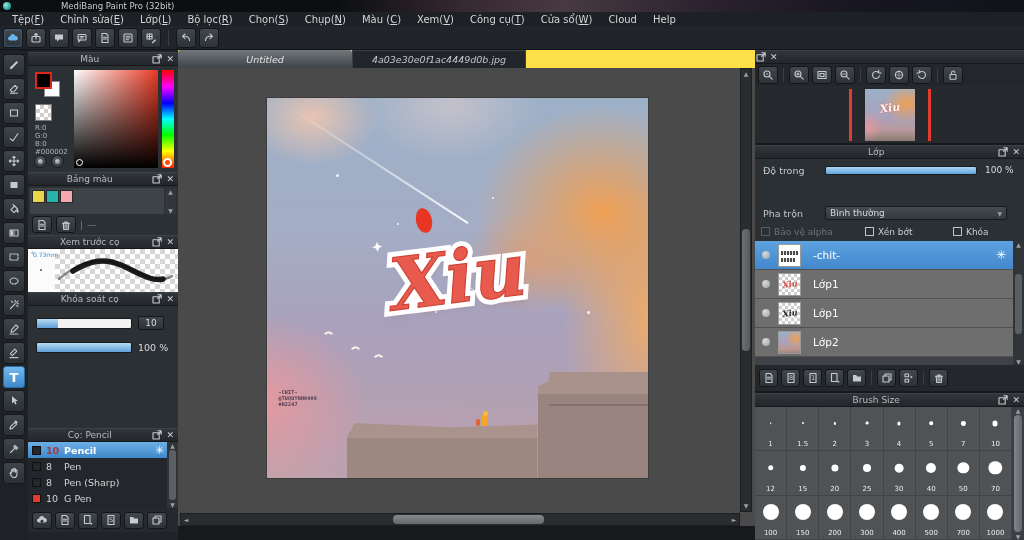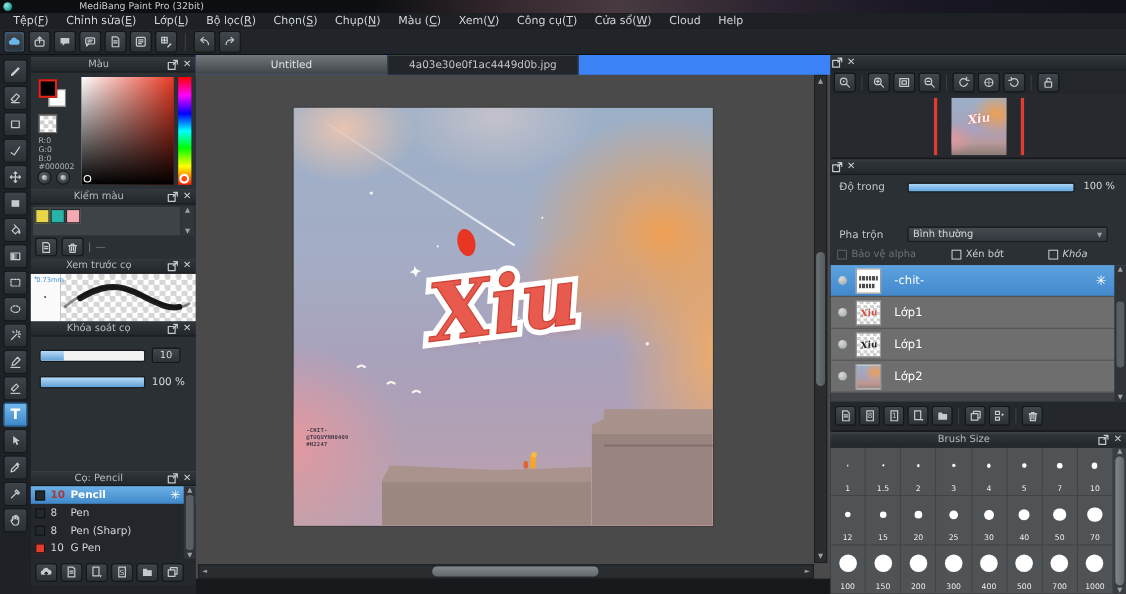--- a/index.html
+++ b/index.html
@@ -3,21 +3,21 @@
 <meta charset="utf-8">
 <style>
   * { margin:0; padding:0; box-sizing:border-box; }
   html,body { width:1024px; height:540px; overflow:hidden; }
   body { position:relative; background:#17191c; font-family:"DejaVu Sans","Liberation Sans",sans-serif; color:#d2d5d7; font-size:10px; }
   .abs { position:absolute; }
 
   
   #titlebar { top:0; left:0; width:1024px; height:12px; background:linear-gradient(90deg,#0c0f12 0%,#0c0f12 33%,#35282e 45%,#483a40 55%,#2c2430 68%,#191722 82%,#10131a 100%); display:flex; align-items:center; }
   #app-icon { width:8px; height:8px; border-radius:50%; background:radial-gradient(circle at 35% 35%,#9fe8e0,#2aa8a0 60%,#13706a); margin-left:3px; }
-  #window-title { font-size:8.5px; color:#c9cccd; margin-left:16px; white-space:nowrap;padding-left:45px; }
+  #window-title { font-size:8.5px; color:#c9cccd; margin-left:5px; white-space:nowrap;padding-left:45px; }
 
   
   #menubar { top:12px; left:0; width:1024px; height:14px; background:#1d2125; display:flex; align-items:center; padding-left:4px; }
   .menu-item { padding:0 8px; font-size:10px; color:#d2d5d7; white-space:nowrap; }
   .menu-item u { text-decoration:underline; }
 
   
   #toolbar { top:26px; left:0; width:1024px; height:24px; background:#212529; display:flex; align-items:center; padding-left:3px; gap:3px; border-bottom:1px solid #101316; }
   .tb-btn { width:20px; height:20px; background:linear-gradient(#42474d,#2d3237); border:1px solid #14171a; border-radius:3px; color:#c6cacc; display:flex; align-items:center; justify-content:center; }
   .tb-btn.accent { color:#6ab4ec; box-shadow:0 0 3px #3d7db5 inset; }
@@ -85,21 +85,21 @@
   .brush-row.selected { background:linear-gradient(#6cb0e6,#3f88c9); color:#fff; font-weight:bold; }
   .brush-swatch { width:9px; height:9px; border:1px solid #111; margin-right:5px; flex:none; }
   .brush-size { width:18px; flex:none; }
   .brush-gear { position:absolute; right:14px; font-size:11px; color:#fff; }
   #brush-scroll { position:absolute; right:0; top:0; width:11px; height:66px; background:#303438; display:flex; flex-direction:column; align-items:center; justify-content:space-between; font-size:6px; color:#9aa0a4; }
   #brush-scroll .thumb { width:7px; flex:1; margin:1px 0; background:#5a5f64; border-radius:3px; }
   #brush-btns { height:24px; display:flex; align-items:center; gap:3px; padding-left:4px; background:#25292d; }
 
   
   #canvas-area { left:178px; top:50px; width:577px; height:490px; background:#4a4a4a; }
-  #tabbar { position:absolute; top:0; left:0; width:690px; height:18px; background:#3b82f6; display:flex; }
+  #tabbar { position:absolute; top:0; left:0; width:690px; height:18px; background:#fde047; display:flex;font-style:italic; }
   .tab { width:174px; height:18px; display:flex; align-items:center; justify-content:center; font-size:9.5px; }
   .tab.lit { background:linear-gradient(#72777c,#3e4348); color:#e2e4e6; border-radius:3px 3px 0 0; }
   .tab.dark { background:#22262a; color:#c2c5c8; border:1px solid #3a3f44; border-bottom:none; }
   #viewport { position:absolute; top:18px; left:0; width:577px; height:444px; overflow:hidden; }
 
   
   #artwork { position:absolute; left:89px; top:30px; width:381px; height:380px; overflow:hidden; box-shadow:0 0 0 1px #3c3c3c;
     background:
       radial-gradient(95px 70px at 12% 5%, rgba(236,197,176,.95), rgba(236,197,176,0) 70%),
       radial-gradient(130px 80px at 48% 2%, rgba(228,208,205,.55), rgba(228,208,205,0) 70%),
@@ -408,21 +408,21 @@
     </div>
     <div id="sv-square">
       <div id="sv-cursor"></div>
     </div>
     <div id="hue-bar">
       <div id="hue-cursor"></div>
     </div>
   </div>
 
   <div class="panel-header">
-    <span class="panel-title">Kiểm màu</span>
+    <span class="panel-title">Bảng màu</span>
     <span class="ph-ico">
         <svg viewBox="0 0 12 12" width="12" height="12" fill="none" stroke="currentColor" stroke-width="1.1" stroke-linecap="round" stroke-linejoin="round">
           <rect x="2" y="3.8" width="6.2" height="6.2"></rect>
           <path d="M6.8 1.8h3.4v3.4M10.2 1.8L6.6 5.4"></path>
         </svg>
       </span>
     <span class="ph-close">✕</span>
   </div>
   <div class="lp-body" id="palette-body">
     <div id="palette-swatches">
@@ -701,20 +701,21 @@
     <div class="nav-red"></div>
     <div id="nav-thumb">
         <span>Xiu</span>
       </div>
     <div class="nav-red"></div>
   </div>
 </div>
 
 <div id="layers-panel" class="abs">
   <div class="panel-header">
+    <span class="panel-title">Lớp</span>
     <span class="ph-ico">
         <svg viewBox="0 0 12 12" width="12" height="12" fill="none" stroke="currentColor" stroke-width="1.1" stroke-linecap="round" stroke-linejoin="round">
           <rect x="2" y="3.8" width="6.2" height="6.2"></rect>
           <path d="M6.8 1.8h3.4v3.4M10.2 1.8L6.6 5.4"></path>
         </svg>
       </span>
     <span class="ph-close">✕</span>
   </div>
   <div class="lay-row" id="lay-opacity-row">
     <span class="lay-label">Độ trong</span>
@@ -730,21 +731,21 @@
   </div>
   <div id="lay-check-row">
       <div class="cb-group disabled" style="width: 104px;">
         <span class="cb-box"></span>
         <span class="cb-label">Bảo vệ alpha</span>
       </div>
       <div class="cb-group" style="width: 88px;">
         <span class="cb-box"></span>
         <span class="cb-label">Xén bớt</span>
       </div>
-      <div class="cb-group" style="width: auto; font-style: italic;">
+      <div class="cb-group" style="width: auto;">
         <span class="cb-box"></span>
         <span class="cb-label">Khóa</span>
       </div>
     </div>
   <div id="layer-list">
       <div class="layer-row selected">
         <span class="vis-dot"></span>
         <div class="layer-thumb">
           <div class="thumb-lines"></div>
           <div class="thumb-lines2"></div>

